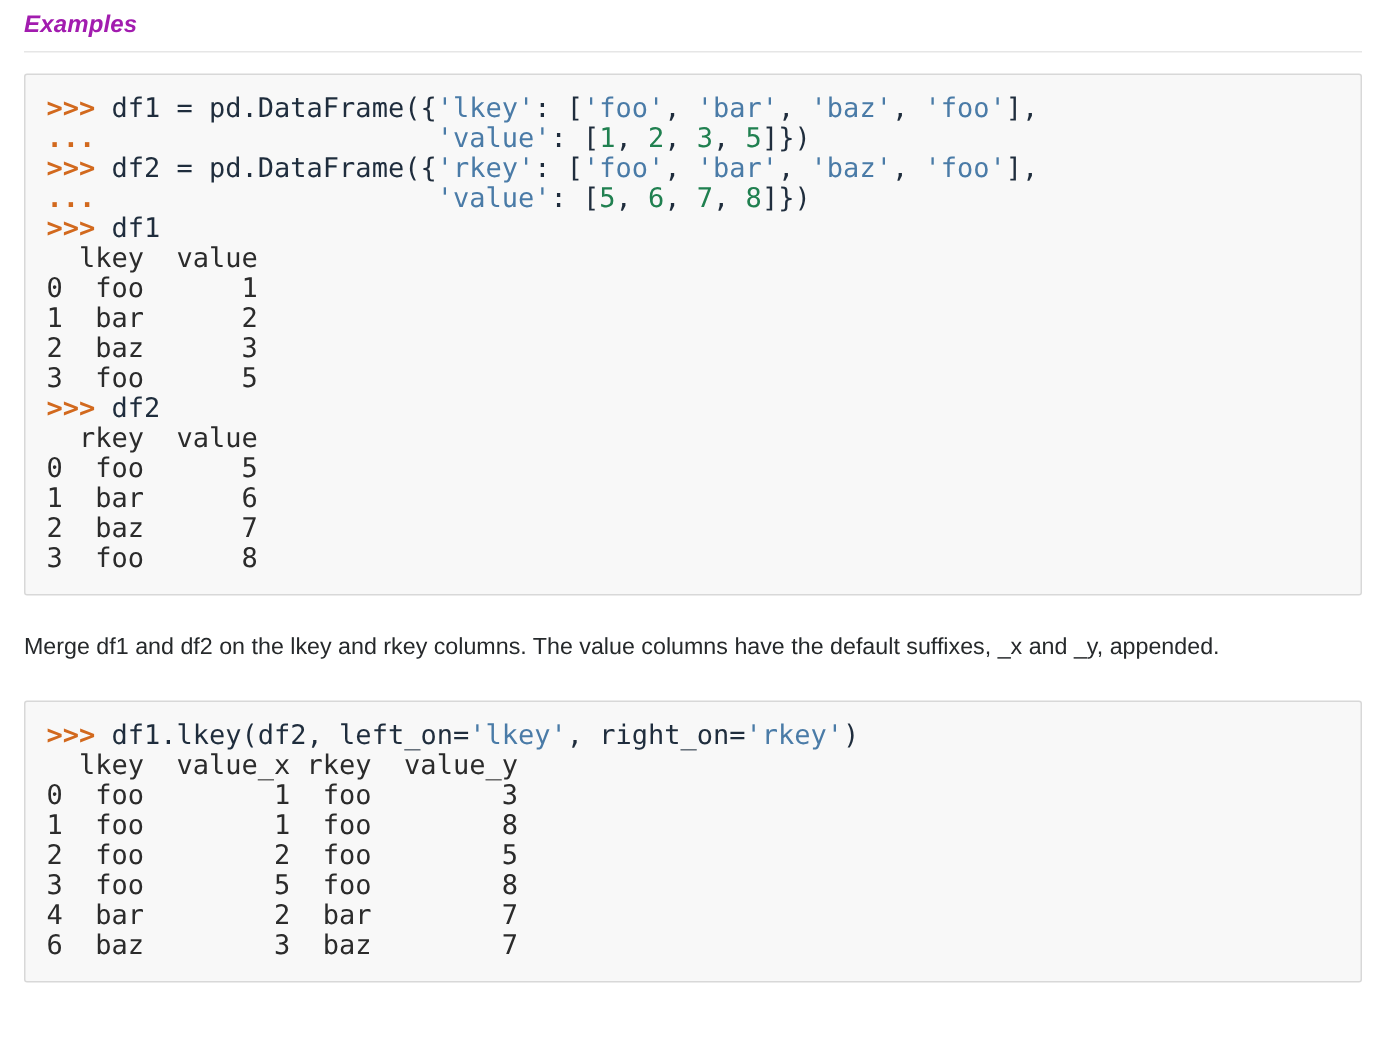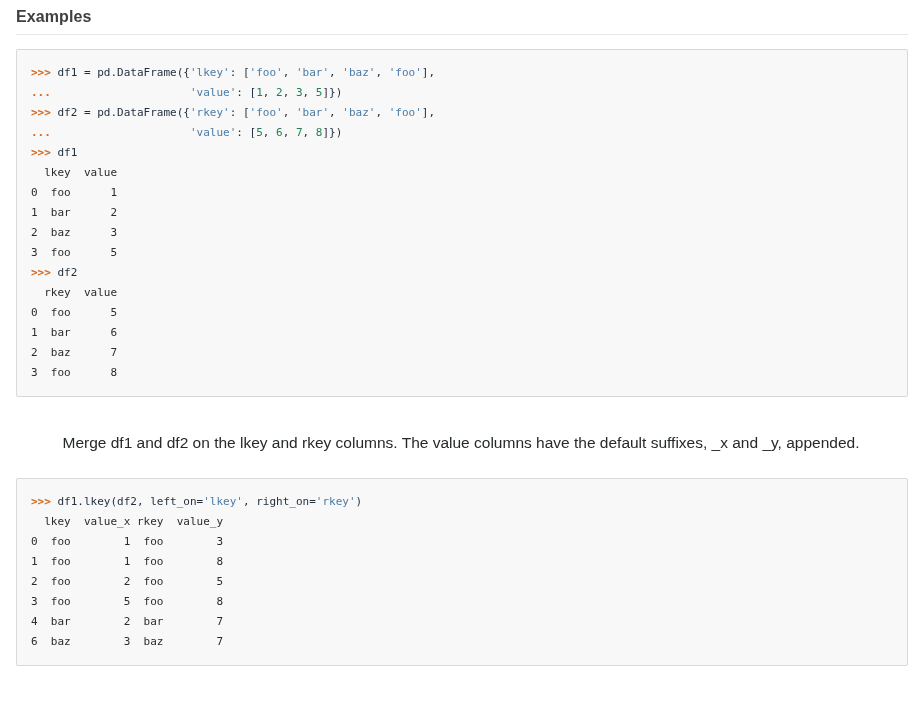--- a/index.html
+++ b/index.html
@@ -16,46 +16,47 @@
   }
   .page {
     padding: 0 16px;
     box-sizing: border-box;
   }
 
   
   .section-heading {
     font-size: 16px;
     font-weight: bold;
-    color: #404040;
+    color: #a21caf;
     letter-spacing: 0.1px;
     margin: 0;
     padding: 8px 0 8px 0;
+    font-style: italic;
   }
   .heading-rule {
     height: 1px;
     background: #e6e6e6;
     margin: 0 0 14px 0;
   }
 
   
   .code-block {
     background: #f8f8f8;
     border: 1px solid #d8d8d8;
     border-radius: 2px;
     padding: 13px 14px 13px 14px;
     box-sizing: border-box;
     margin: 0;
   }
-  .code-block + .para { margin-top: 30px; text-align: center; }
+  .code-block + .para { margin-top: 19px; }
 
   pre.code {
     margin: 0;
     font-family: "DejaVu Sans Mono", "Liberation Mono", monospace;
-    font-size: 11px;
+    font-size: 18px;
     line-height: 20px;
     color: #1f2d3d;
     white-space: pre;
     tab-size: 4;
   }
 
   
   .tok-prompt { color: #d2691e; font-weight: bold; }
   .tok-cont   { color: #d2691e; font-weight: bold; }
   .tok-str    { color: #4a7ba7; }

